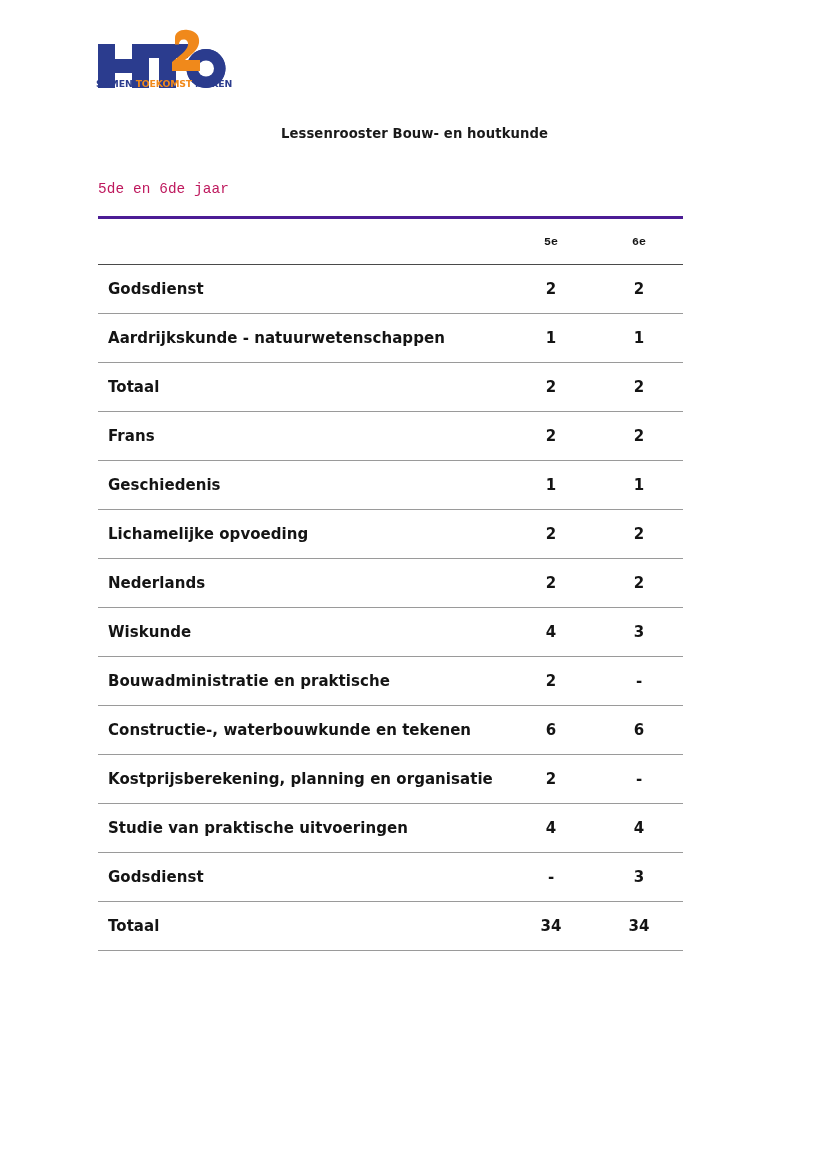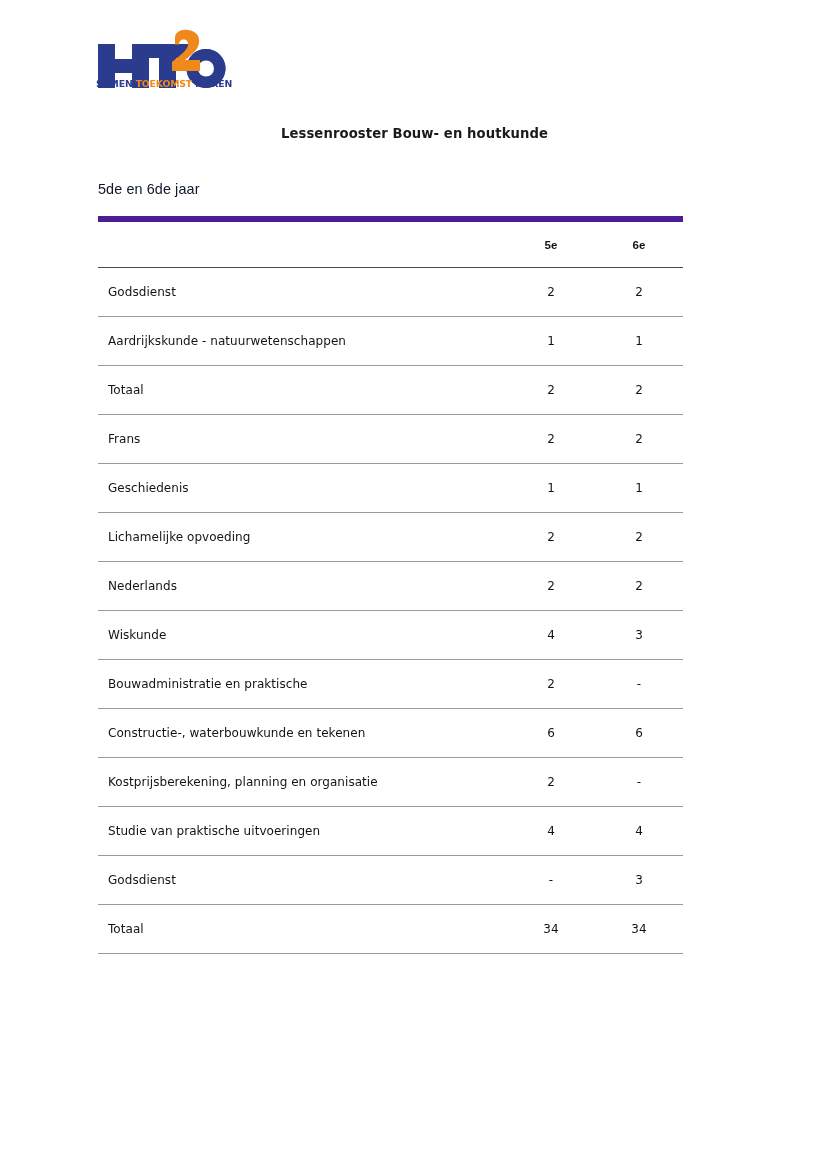--- a/index.html
+++ b/index.html
@@ -69,24 +69,24 @@
   .doc-title .t-inner {
     display: inline-block;
     transform: translateX(1px);
   }
 
   
   .sub-heading {
     position: absolute;
     left: 98px;
     top: 181px;
-    font-family: Liberation Sans, sans-serif;
+    font-family: Liberation Mono, monospace;
     font-size: 14.4px;
     font-weight: 400;
-    color: #0f172a;
+    color: #be185d;
     letter-spacing: 0.1px;
   }
 
   
   .sched-wrap {
     position: absolute;
     left: 98px;
     top: 216px;
     width: 585px;
   }
@@ -96,42 +96,42 @@
     table-layout: fixed;
   }
   table.sched col.c-subject { width: 409px; }
   table.sched col.c-y5 { width: 88px; }
   table.sched col.c-y6 { width: 88px; }
 
   table.sched thead th {
     padding: 0;
     height: 45px;
     vertical-align: middle;
-    border-top: 6px solid #4c1d95;
+    border-top: 3px solid #4c1d95;
     border-bottom: 1.4px solid #4a4a4a;
-    font-family: Liberation Sans, sans-serif;
+    font-family: Liberation Mono, monospace;
     font-size: 11.6px;
     font-weight: 700;
     color: #141414;
   }
   table.sched thead th.h-subject {
     text-align: left;
     padding-left: 10px;
   }
   table.sched thead th.h-year {
     text-align: center;
   }
 
   table.sched tbody td {
     height: 48px;
     vertical-align: middle;
     border-bottom: 1.1px solid #9a9a9a;
     font-family: "DejaVu Sans", sans-serif;
-    font-size: 12px;
-    font-weight: 400;
+    font-size: 15px;
+    font-weight: 700;
     color: #141414;
     padding: 0;
   }
   table.sched tbody td.cell-subject {
     text-align: left;
     padding-left: 10px;
     letter-spacing: 0.05px;
   }
   table.sched tbody td.cell-num {
     text-align: center;

